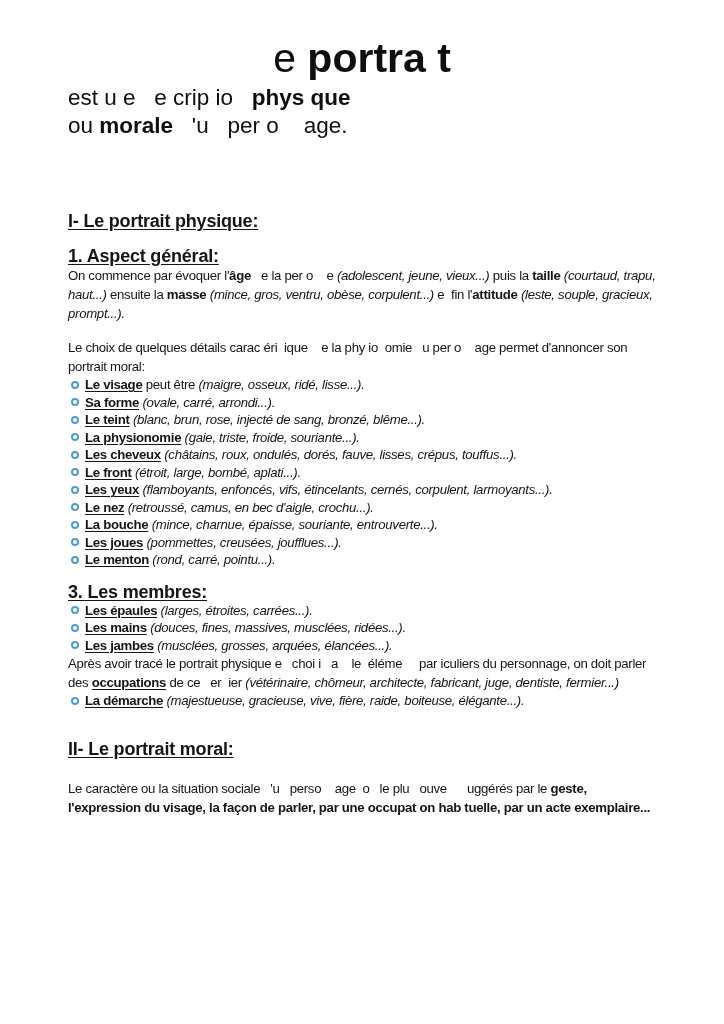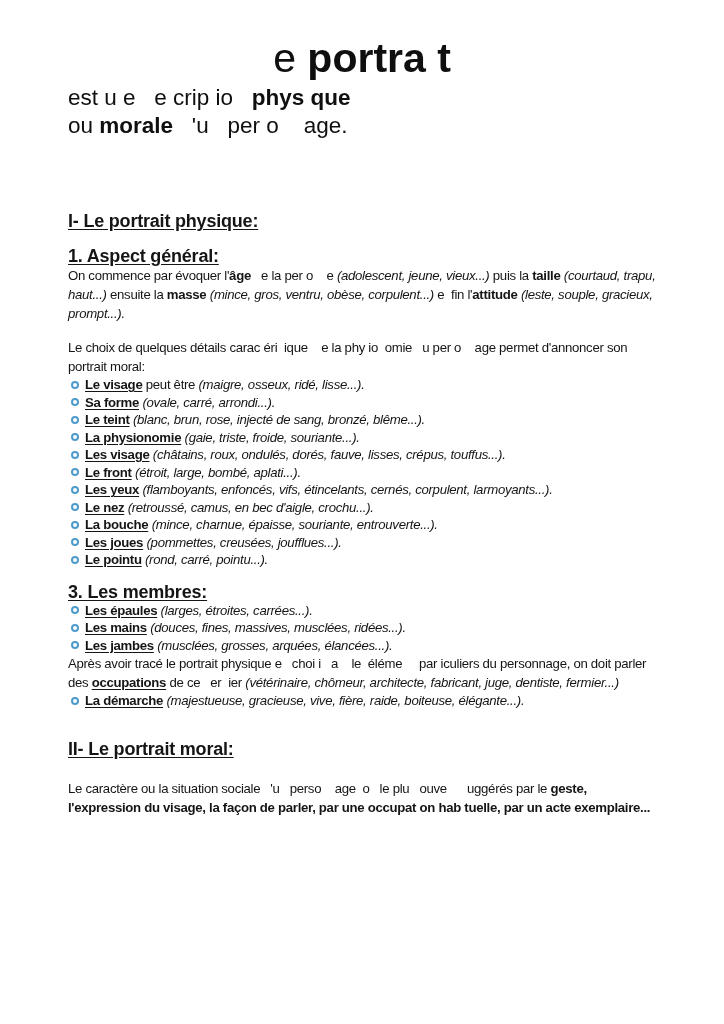--- a/index.html
+++ b/index.html
@@ -86,27 +86,27 @@
     <div class="blk heading"><span class="rbu">I- Le portrait physique:</span></div>
     <div class="gap gap-16"></div>
     <div class="blk heading"><span class="rbu">1. Aspect général:</span></div>
     <div class="blk para"><span class="rn">On commence par évoquer l'</span><span class="rb">âge</span><span class="rn">   e la per o    e </span><span class="ri">(adolescent, jeune, vieux...)</span><span class="rn"> puis la </span><span class="rb">taille</span><span class="rn"> </span><span class="ri">(courtaud, trapu, haut...)</span><span class="rn"> ensuite la </span><span class="rb">masse</span><span class="rn"> </span><span class="ri">(mince, gros, ventru, obèse, corpulent...)</span><span class="rn"> e  fin l'</span><span class="rb">attitude</span><span class="rn"> </span><span class="ri">(leste, souple, gracieux, prompt...).</span></div>
     <div class="gap gap-15"></div>
     <div class="blk para"><span class="rn">Le choix de quelques détails carac éri  ique    e la phy io  omie   u per o    age permet d'annoncer son portrait moral:</span></div>
     <div class="blk bullet"><span class="bullet-marker" style="border-color: rgb(79, 155, 205);"></span><span class="rbu">Le visage</span><span class="rn"> peut être </span><span class="ri">(maigre, osseux, ridé, lisse...).</span></div>
     <div class="blk bullet"><span class="bullet-marker" style="border-color: rgb(79, 155, 205);"></span><span class="rbu">Sa forme</span><span class="rn"> </span><span class="ri">(ovale, carré, arrondi...).</span></div>
     <div class="blk bullet"><span class="bullet-marker" style="border-color: rgb(79, 155, 205);"></span><span class="rbu">Le teint</span><span class="rn"> </span><span class="ri">(blanc, brun, rose, injecté de sang, bronzé, blême...).</span></div>
     <div class="blk bullet"><span class="bullet-marker" style="border-color: rgb(79, 155, 205);"></span><span class="rbu">La physionomie</span><span class="rn"> </span><span class="ri">(gaie, triste, froide, souriante...).</span></div>
-    <div class="blk bullet"><span class="bullet-marker" style="border-color: rgb(79, 155, 205);"></span><span class="rbu">Les visage</span><span class="rn"> </span><span class="ri">(châtains, roux, ondulés, dorés, fauve, lisses, crépus, touffus...).</span></div>
+    <div class="blk bullet"><span class="bullet-marker" style="border-color: rgb(79, 155, 205);"></span><span class="rbu">Les cheveux</span><span class="rn"> </span><span class="ri">(châtains, roux, ondulés, dorés, fauve, lisses, crépus, touffus...).</span></div>
     <div class="blk bullet"><span class="bullet-marker" style="border-color: rgb(79, 155, 205);"></span><span class="rbu">Le front</span><span class="rn"> </span><span class="ri">(étroit, large, bombé, aplati...).</span></div>
     <div class="blk bullet"><span class="bullet-marker" style="border-color: rgb(79, 155, 205);"></span><span class="rbu">Les yeux</span><span class="rn"> </span><span class="ri">(flamboyants, enfoncés, vifs, étincelants, cernés, corpulent, larmoyants...).</span></div>
     <div class="blk bullet"><span class="bullet-marker" style="border-color: rgb(79, 155, 205);"></span><span class="rbu">Le nez</span><span class="rn"> </span><span class="ri">(retroussé, camus, en bec d'aigle, crochu...).</span></div>
     <div class="blk bullet"><span class="bullet-marker" style="border-color: rgb(79, 155, 205);"></span><span class="rbu">La bouche</span><span class="rn"> </span><span class="ri">(mince, charnue, épaisse, souriante, entrouverte...).</span></div>
     <div class="blk bullet"><span class="bullet-marker" style="border-color: rgb(79, 155, 205);"></span><span class="rbu">Les joues</span><span class="rn"> </span><span class="ri">(pommettes, creusées, joufflues...).</span></div>
-    <div class="blk bullet"><span class="bullet-marker" style="border-color: rgb(79, 155, 205);"></span><span class="rbu">Le pointu</span><span class="rn"> </span><span class="ri">(rond, carré, pointu...).</span></div>
+    <div class="blk bullet"><span class="bullet-marker" style="border-color: rgb(79, 155, 205);"></span><span class="rbu">Le menton</span><span class="rn"> </span><span class="ri">(rond, carré, pointu...).</span></div>
     <div class="gap gap-14"></div>
     <div class="blk heading"><span class="rbu">3. Les membres:</span></div>
     <div class="blk bullet"><span class="bullet-marker" style="border-color: rgb(79, 155, 205);"></span><span class="rbu">Les épaules</span><span class="rn"> </span><span class="ri">(larges, étroites, carrées...).</span></div>
     <div class="blk bullet"><span class="bullet-marker" style="border-color: rgb(79, 155, 205);"></span><span class="rbu">Les mains</span><span class="rn"> </span><span class="ri">(douces, fines, massives, musclées, ridées...).</span></div>
     <div class="blk bullet"><span class="bullet-marker" style="border-color: rgb(79, 155, 205);"></span><span class="rbu">Les jambes</span><span class="rn"> </span><span class="ri">(musclées, grosses, arquées, élancées...).</span></div>
     <div class="blk para"><span class="rn">Après avoir tracé le portrait physique e   choi i   a    le  éléme     par iculiers du personnage, on doit parler des </span><span class="rbu">occupations</span><span class="rn"> de ce   er  ier </span><span class="ri">(vétérinaire, chômeur, architecte, fabricant, juge, dentiste, fermier...)</span></div>
     <div class="blk bullet"><span class="bullet-marker" style="border-color: rgb(79, 155, 205);"></span><span class="rbu">La démarche</span><span class="rn"> </span><span class="ri">(majestueuse, gracieuse, vive, fière, raide, boiteuse, élégante...).</span></div>
     <div class="gap gap-30"></div>
     <div class="blk heading"><span class="rbu">II- Le portrait moral:</span></div>
     <div class="gap gap-20"></div>

